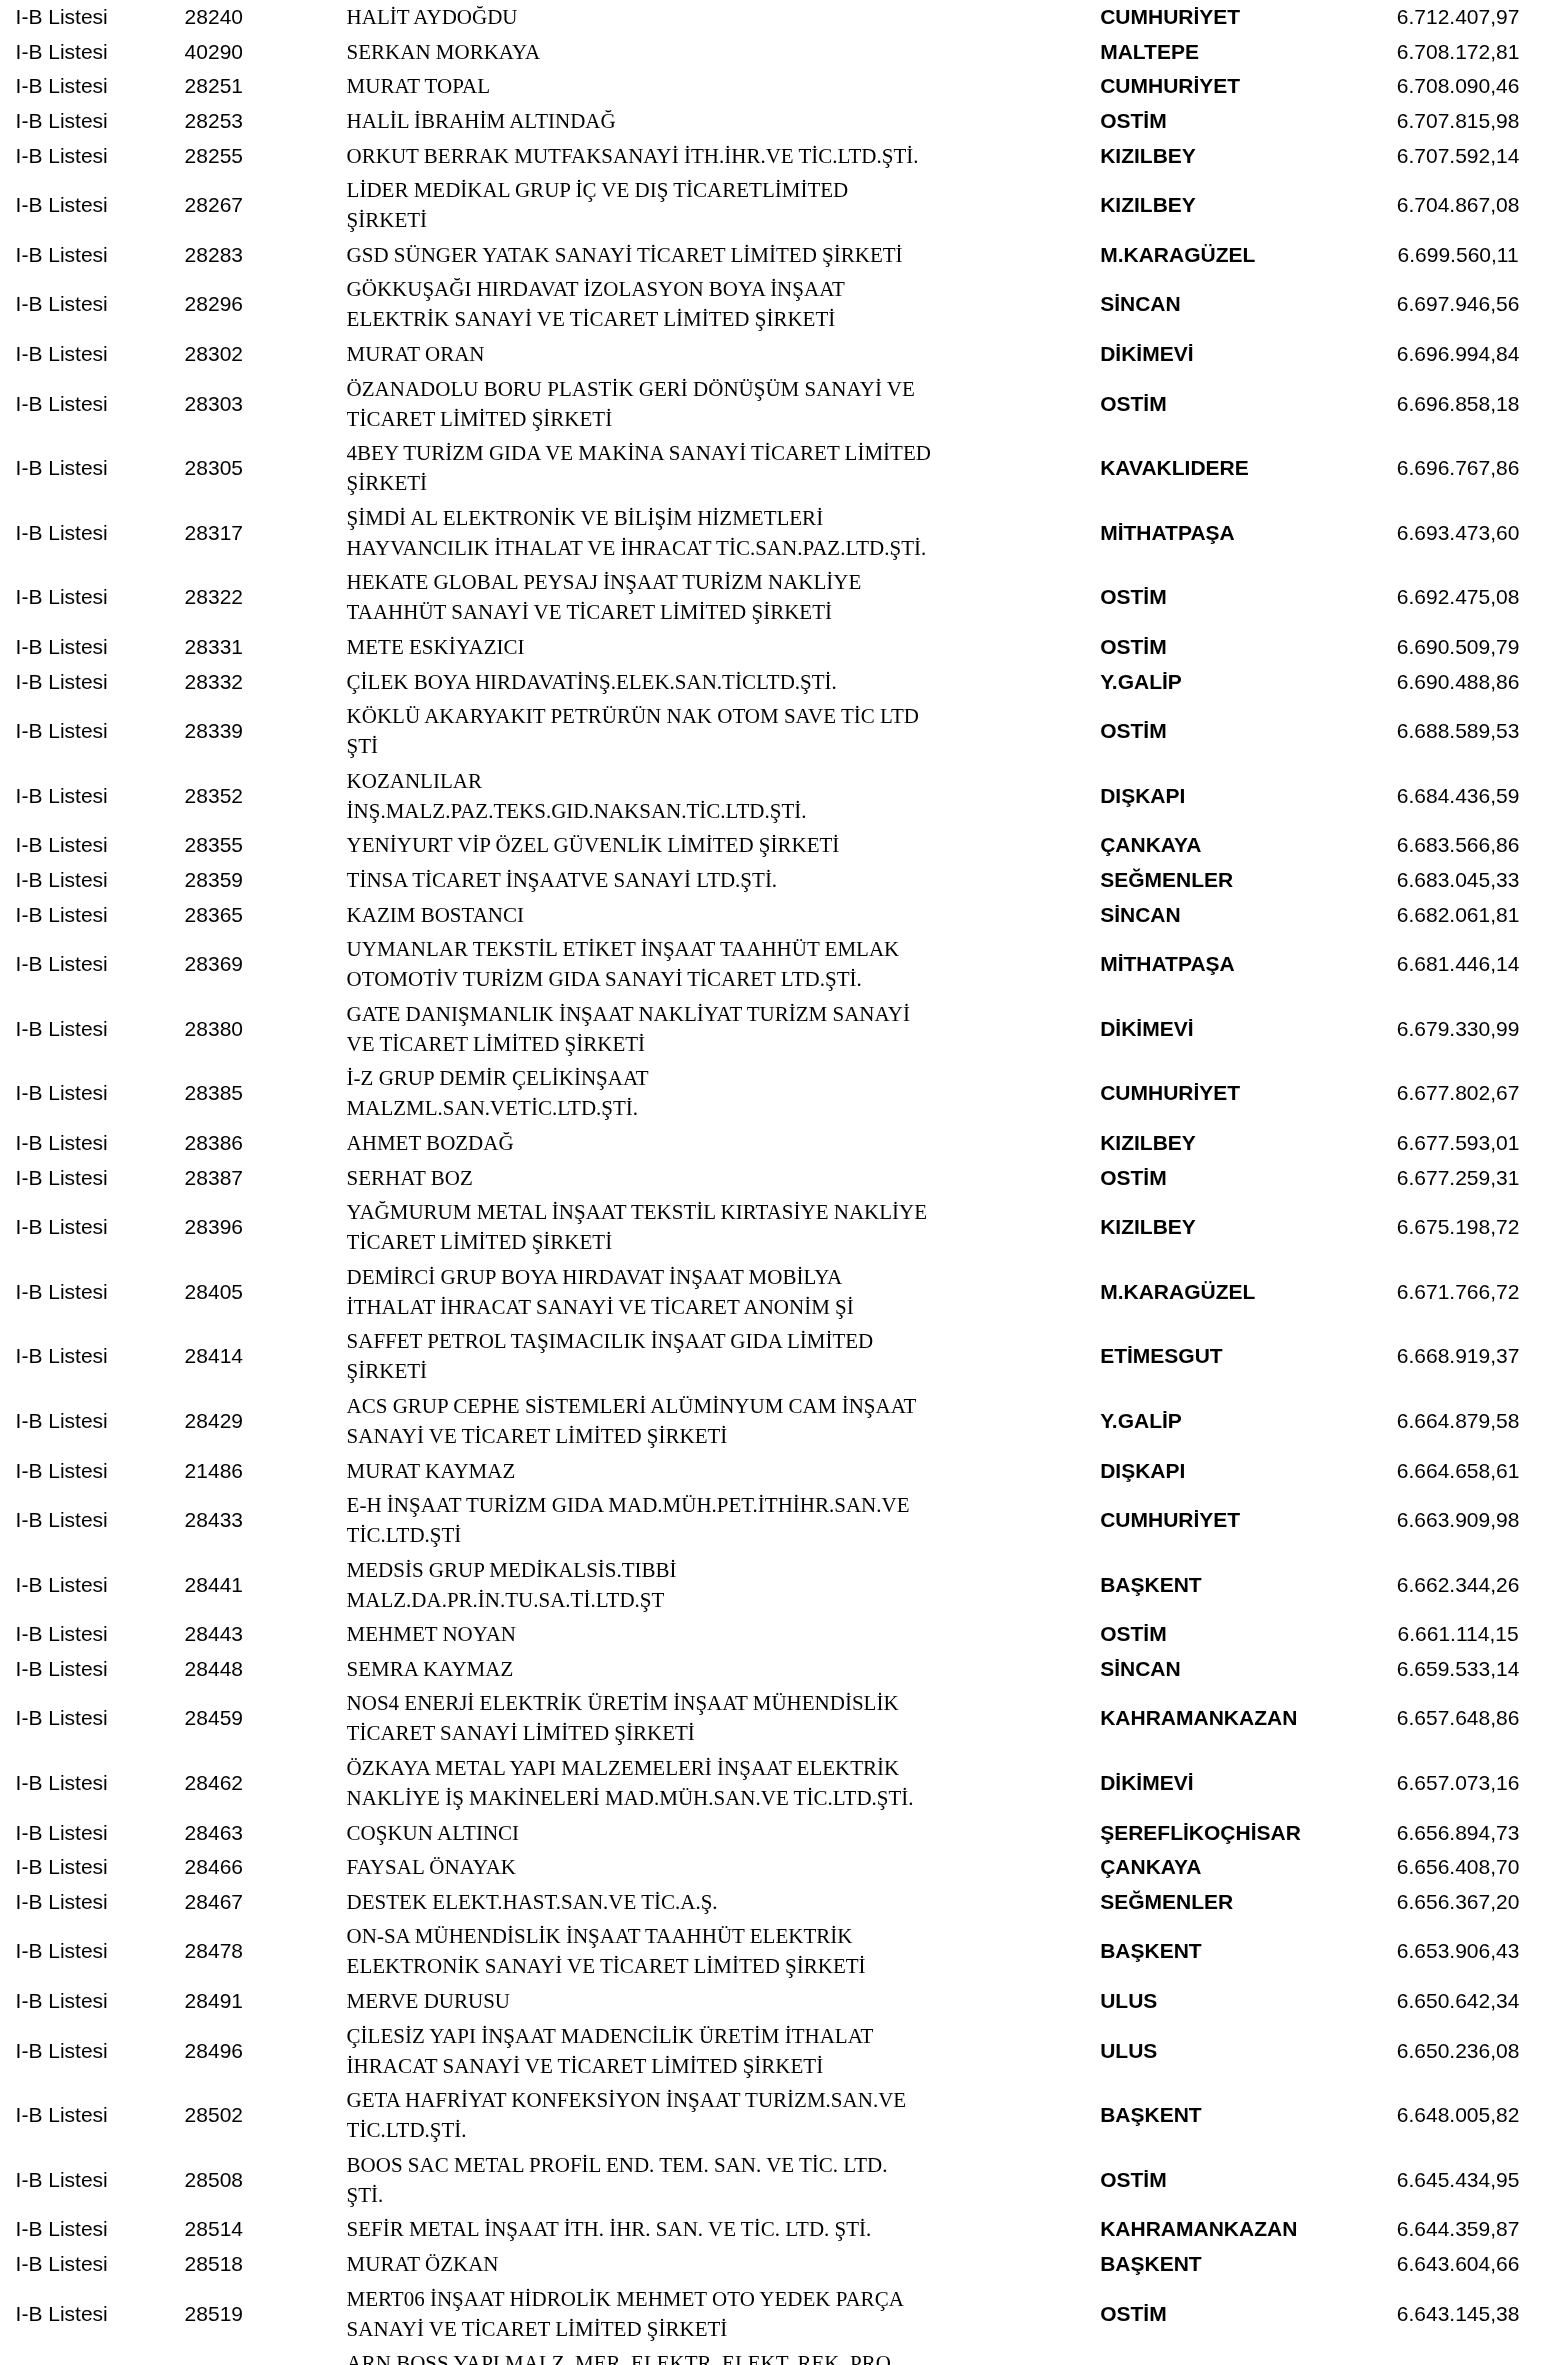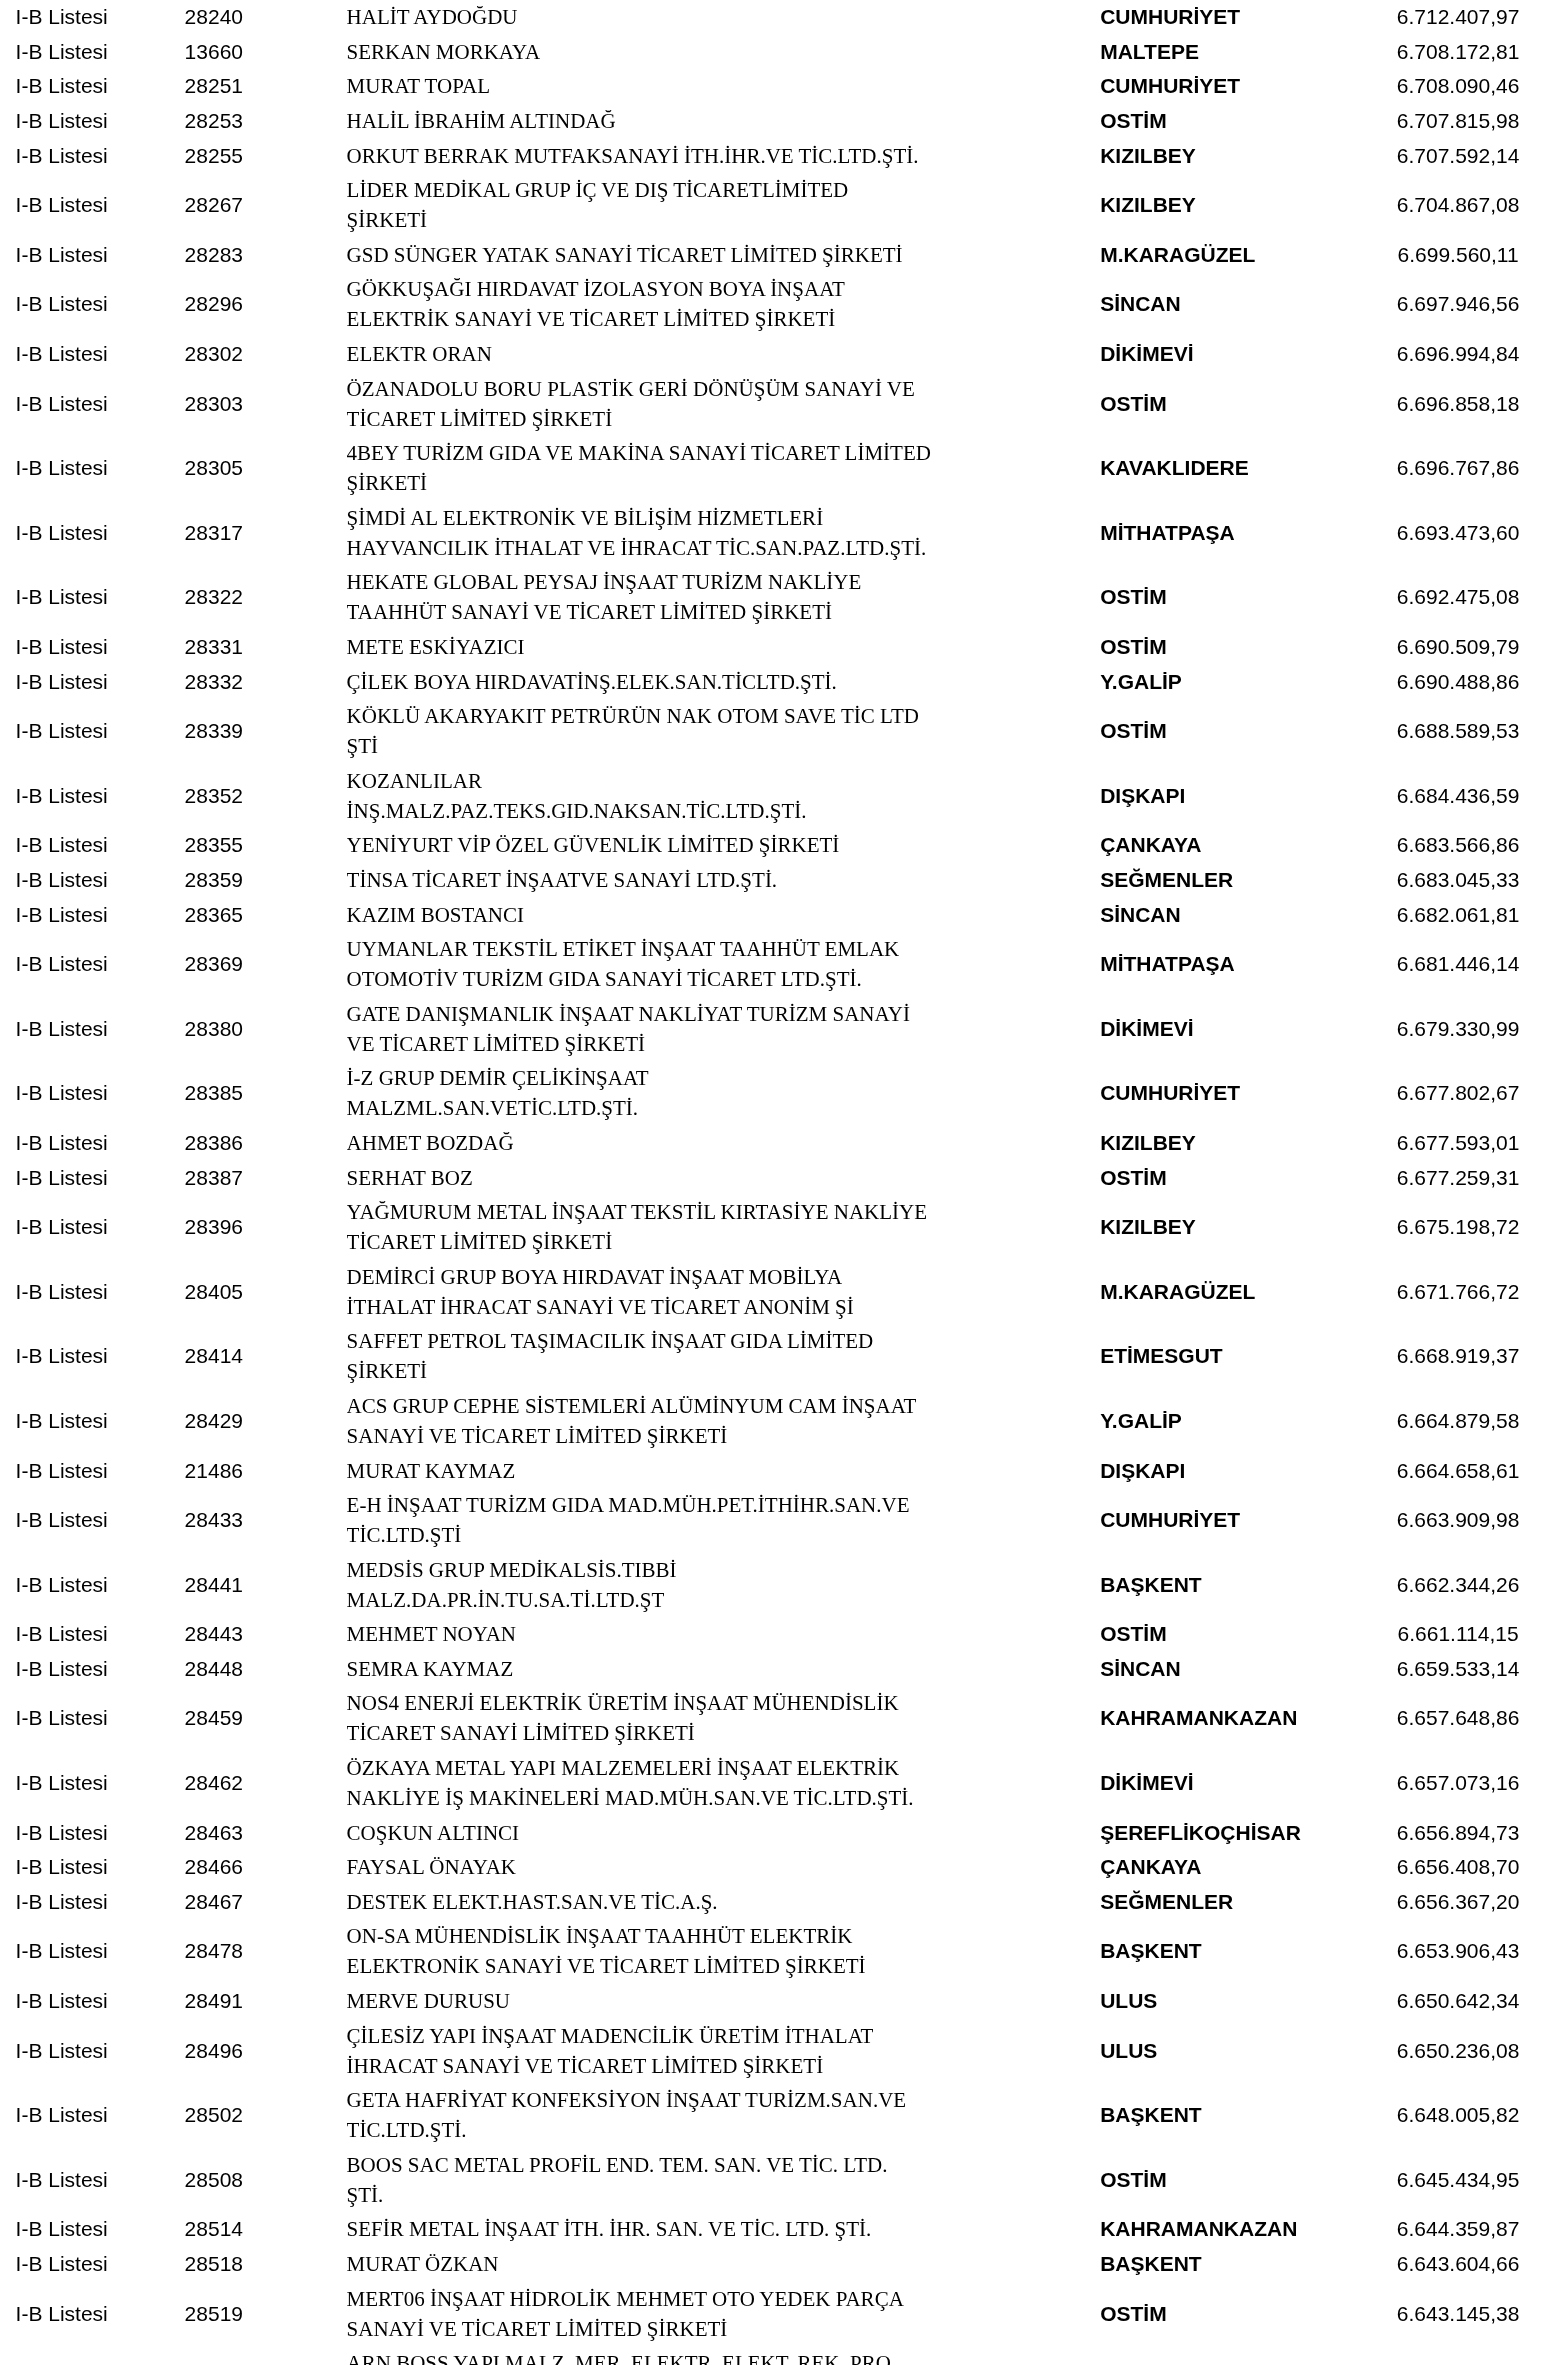--- a/index.html
+++ b/index.html
@@ -62,21 +62,21 @@
   <tr>
     <td class="col-list">I-B Listesi</td>
     <td class="col-no">28240</td>
     <td class="col-name">HALİT AYDOĞDU</td>
     <td class="col-district">CUMHURİYET</td>
     <td class="col-amount">6.712.407,97</td>
   </tr>
 
   <tr>
     <td class="col-list">I-B Listesi</td>
-    <td class="col-no">13660</td>
+    <td class="col-no">40290</td>
     <td class="col-name">SERKAN MORKAYA</td>
     <td class="col-district">MALTEPE</td>
     <td class="col-amount">6.708.172,81</td>
   </tr>
 
   <tr>
     <td class="col-list">I-B Listesi</td>
     <td class="col-no">28251</td>
     <td class="col-name">MURAT TOPAL</td>
     <td class="col-district">CUMHURİYET</td>
@@ -121,21 +121,21 @@
     <td class="col-no">28296</td>
     <td class="col-name">GÖKKUŞAĞI HIRDAVAT İZOLASYON BOYA İNŞAAT
 ELEKTRİK SANAYİ VE TİCARET LİMİTED ŞİRKETİ</td>
     <td class="col-district">SİNCAN</td>
     <td class="col-amount">6.697.946,56</td>
   </tr>
 
   <tr>
     <td class="col-list">I-B Listesi</td>
     <td class="col-no">28302</td>
-    <td class="col-name">ELEKTR ORAN</td>
+    <td class="col-name">MURAT ORAN</td>
     <td class="col-district">DİKİMEVİ</td>
     <td class="col-amount">6.696.994,84</td>
   </tr>
 
   <tr>
     <td class="col-list">I-B Listesi</td>
     <td class="col-no">28303</td>
     <td class="col-name">ÖZANADOLU BORU PLASTİK GERİ DÖNÜŞÜM SANAYİ VE
 TİCARET LİMİTED ŞİRKETİ</td>
     <td class="col-district">OSTİM</td>

